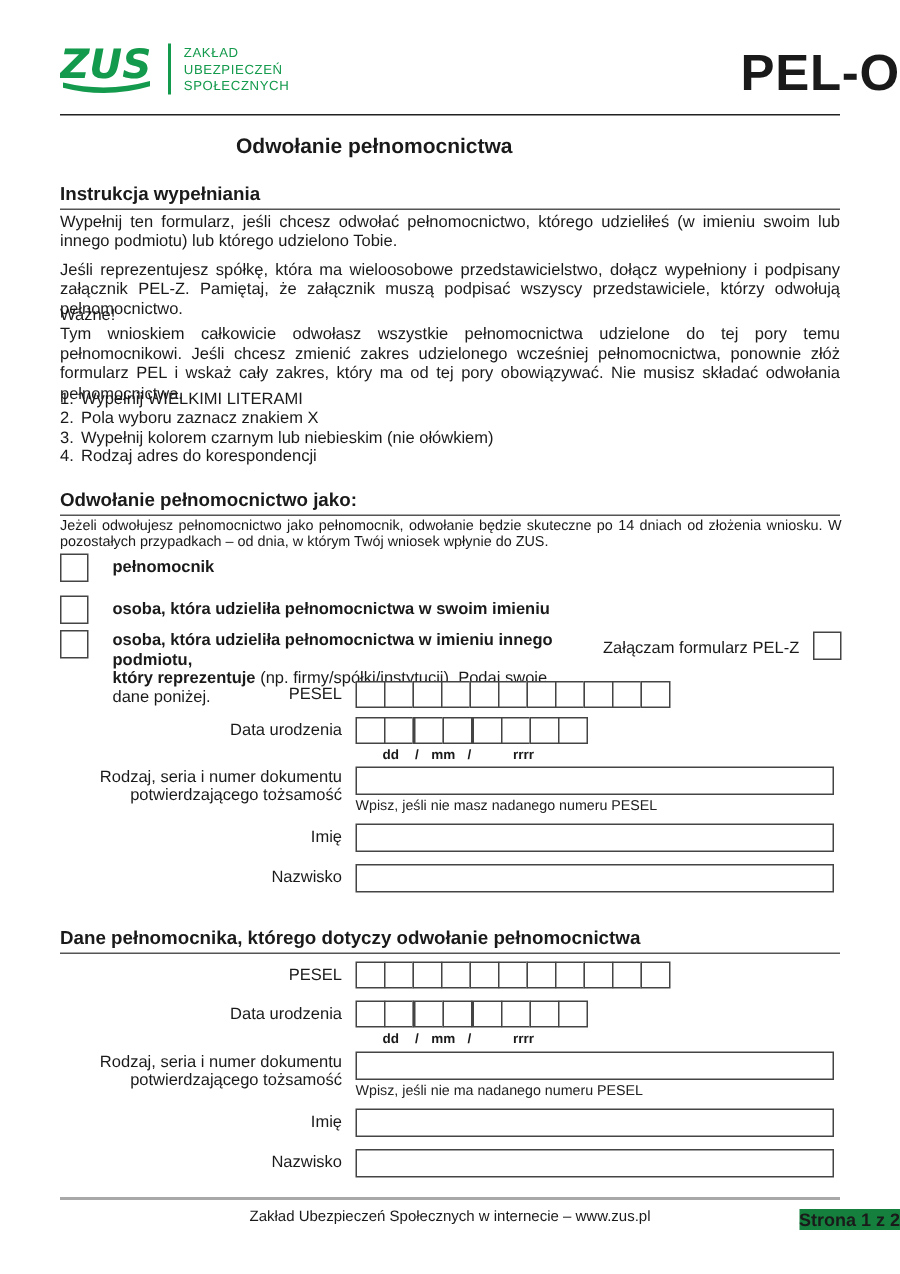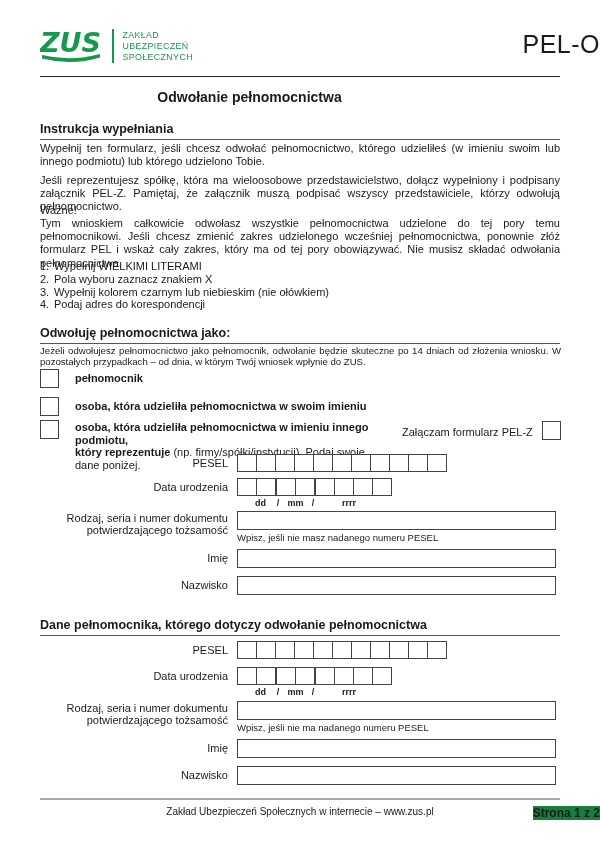--- a/index.html
+++ b/index.html
@@ -5,21 +5,21 @@
   :root{ --zus-green:#149a4c; --ink:#1a1a1a; --line:#444; }
   html,body{margin:0;padding:0;}
   body{width:600px;height:849px;background:#fff;font-family:"Liberation Sans",sans-serif;color:var(--ink);}
   .page{position:relative;width:600px;height:849px;overflow:hidden;background:#fff;padding-left:40px;}
 
   
   .logo-block{position:absolute;left:40px;top:26px;display:flex;align-items:center;}
   .logo-mark{display:block;}
   .logo-sep{width:1.5px;height:34px;background:var(--zus-green);margin:0 9px 0 8px;}
   .logo-org{font-size:8.8px;font-weight:normal;letter-spacing:.4px;color:var(--zus-green);line-height:11px;}
-  .form-code{position:absolute;right:40px;top:30px;font-size:25px;font-weight:normal;letter-spacing:.5px;}
+  .form-code{position:absolute;right:40px;top:30px;font-size:34px;font-weight:bold;letter-spacing:.5px;}
   .header-rule{position:absolute;left:40px;top:76px;width:520px;border-top:1.5px solid #222;}
 
   .page-title{position:absolute;left:0;top:89px;width:499px;text-align:center;font-size:14px;font-weight:bold;}
 
   
   .sec-head{position:absolute;left:40px;width:520px;font-size:12.5px;font-weight:bold;border-bottom:1.5px solid #555;padding-bottom:3px;}
 
   .para{position:absolute;left:40px;width:520px;font-size:11px;line-height:13.2px;text-align:justify;}
   .bold{font-weight:normal;}
   .list{position:absolute;left:40px;width:520px;font-size:11px;line-height:12.8px;}
@@ -93,25 +93,25 @@
     <div class="list-item">
       <span class="list-num">2.</span>
       <span><span>Pola wyboru zaznacz znakiem </span><span class="bold">X</span><span></span></span>
     </div>
     <div class="list-item">
       <span class="list-num">3.</span>
       <span><span>Wypełnij kolorem czarnym lub niebieskim (nie ołówkiem)</span><span class="bold"></span><span></span></span>
     </div>
     <div class="list-item">
       <span class="list-num">4.</span>
-      <span><span>Podaj </span><span class="bold">adres do korespondencji</span><span></span></span>
-    </div>
-  </div>
-
-  <div class="sec-head" style="top:326px">Odwołuję pełnomocnictwa jako:</div>
+      <span><span>Rodzaj </span><span class="bold">adres do korespondencji</span><span></span></span>
+    </div>
+  </div>
+
+  <div class="sec-head" style="top:326px">Odwołanie pełnomocnictwo jako:</div>
   <div class="note" style="top:346px">Jeżeli odwołujesz pełnomocnictwo jako pełnomocnik, odwołanie będzie skuteczne po 14 dniach od złożenia wniosku. W pozostałych przypadkach – od dnia, w którym Twój wniosek wpłynie do ZUS.</div>
 
   <div class="optrow" style="top:369px">
     <span class="cb"></span>
     <div class="optlabel">pełnomocnik</div>
   </div>
   <div class="optrow" style="top:397px">
     <span class="cb"></span>
     <div class="optlabel">osoba, która udzieliła pełnomocnictwa w swoim imieniu</div>
   </div>

